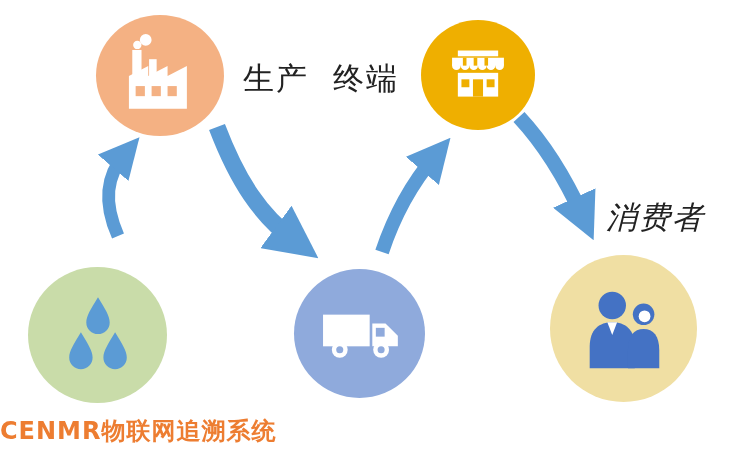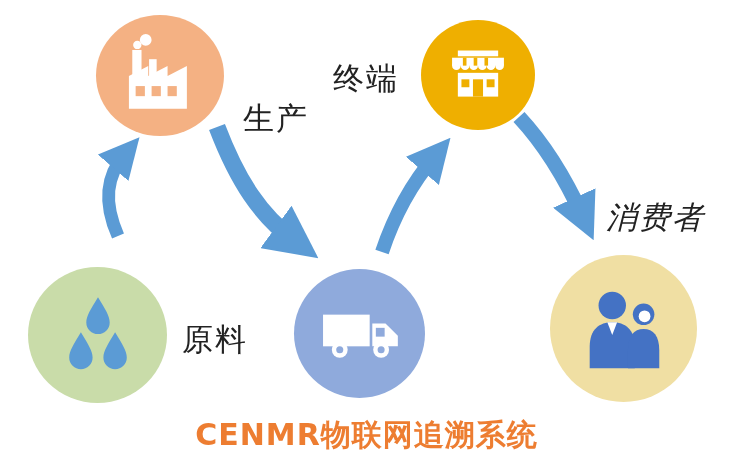--- a/index.html
+++ b/index.html
@@ -17,28 +17,28 @@
   body{background:#ffffff;font-family:"DejaVu Sans","Liberation Sans",sans-serif;}
   .stage{position:relative;width:733px;height:466px;background:#ffffff;overflow:hidden;}
   .circle{position:absolute;border-radius:50%;display:flex;align-items:center;justify-content:center;}
   .circle svg{display:block;}
   .node-label{position:absolute;color:var(--label);font-size:31px;letter-spacing:2px;white-space:nowrap;}
   .c-production{left:96px;top:15px;width:128px;height:121px;background:var(--production-circle);}
   .c-terminal{left:421px;top:20px;width:114px;height:110px;background:var(--terminal-circle);}
   .c-raw{left:28px;top:267px;width:139px;height:136px;background:var(--raw-material-circle);}
   .c-transport{left:294px;top:269px;width:131px;height:129px;background:var(--transport-circle);}
   .c-consumer{left:550px;top:255px;width:147px;height:147px;background:var(--consumer-circle);}
-  .l-production{left:243px;top:58px;margin-top:40px;}
+  .l-production{left:243px;top:58px;}
   .l-terminal{left:333px;top:58px;font-family:Liberation Serif, serif;}
   .l-raw{left:182px;top:319px;}
   .l-transport{left:458px;top:313px;}
   .l-consumer{left:606px;top:197px;font-style:italic;}
   .arrows{position:absolute;left:0;top:0;width:733px;height:466px;pointer-events:none;}
-  .title{position:absolute;left:0;top:415px;width:733px;text-align:center;
-         color:var(--title);font-size:30px;font-weight:bold;letter-spacing:1px;}
+  .title{position:absolute;left:0;top:415px;width:733px;
+         color:var(--title);font-size:24px;font-weight:bold;letter-spacing:1px;}
 </style>
 </head>
 <body>
 
 <div class="stage">
 
   <svg class="arrows" viewBox="0 0 733 466">
     <defs>
       <marker id="ah" viewBox="0 0 10 10" refX="4.5" refY="5" markerWidth="3.1" markerHeight="3.1" orient="auto-start-reverse">
         <path d="M0,0 L10,5 L0,10 Z" style="fill:var(--arrow)"></path>
@@ -93,21 +93,20 @@
     <span>
       <svg width="92" height="90" viewBox="0 0 100 100">
         <g style="fill:var(--arrow)">
           <path transform="translate(50,30)" d="M0,-22 C-8,-9 -13,-1 -13,6 A13,13 0 0 0 13,6 C13,-1 8,-9 0,-22 Z"></path>
           <path transform="translate(31,69)" d="M0,-22 C-8,-9 -13,-1 -13,6 A13,13 0 0 0 13,6 C13,-1 8,-9 0,-22 Z"></path>
           <path transform="translate(69,69)" d="M0,-22 C-8,-9 -13,-1 -13,6 A13,13 0 0 0 13,6 C13,-1 8,-9 0,-22 Z"></path>
         </g>
       </svg>
     </span>
   </div>
-  <div class="node-label l-raw">原料</div>
 
   <div class="circle c-transport">
     <span>
       <svg width="90" height="88" viewBox="0 0 100 100">
         <rect x="8" y="28" width="53" height="36" fill="#fff"></rect>
         <path d="M64,38 H79 L93,52 V64 H64 Z" fill="#fff"></path>
         <rect x="68" y="43" width="10" height="10" style="fill:var(--transport-circle)"></rect>
         <circle cx="27" cy="68" r="9" fill="#fff"></circle>
         <circle cx="27" cy="68" r="4" style="fill:var(--transport-circle)"></circle>
         <circle cx="74" cy="68" r="9" fill="#fff"></circle>

